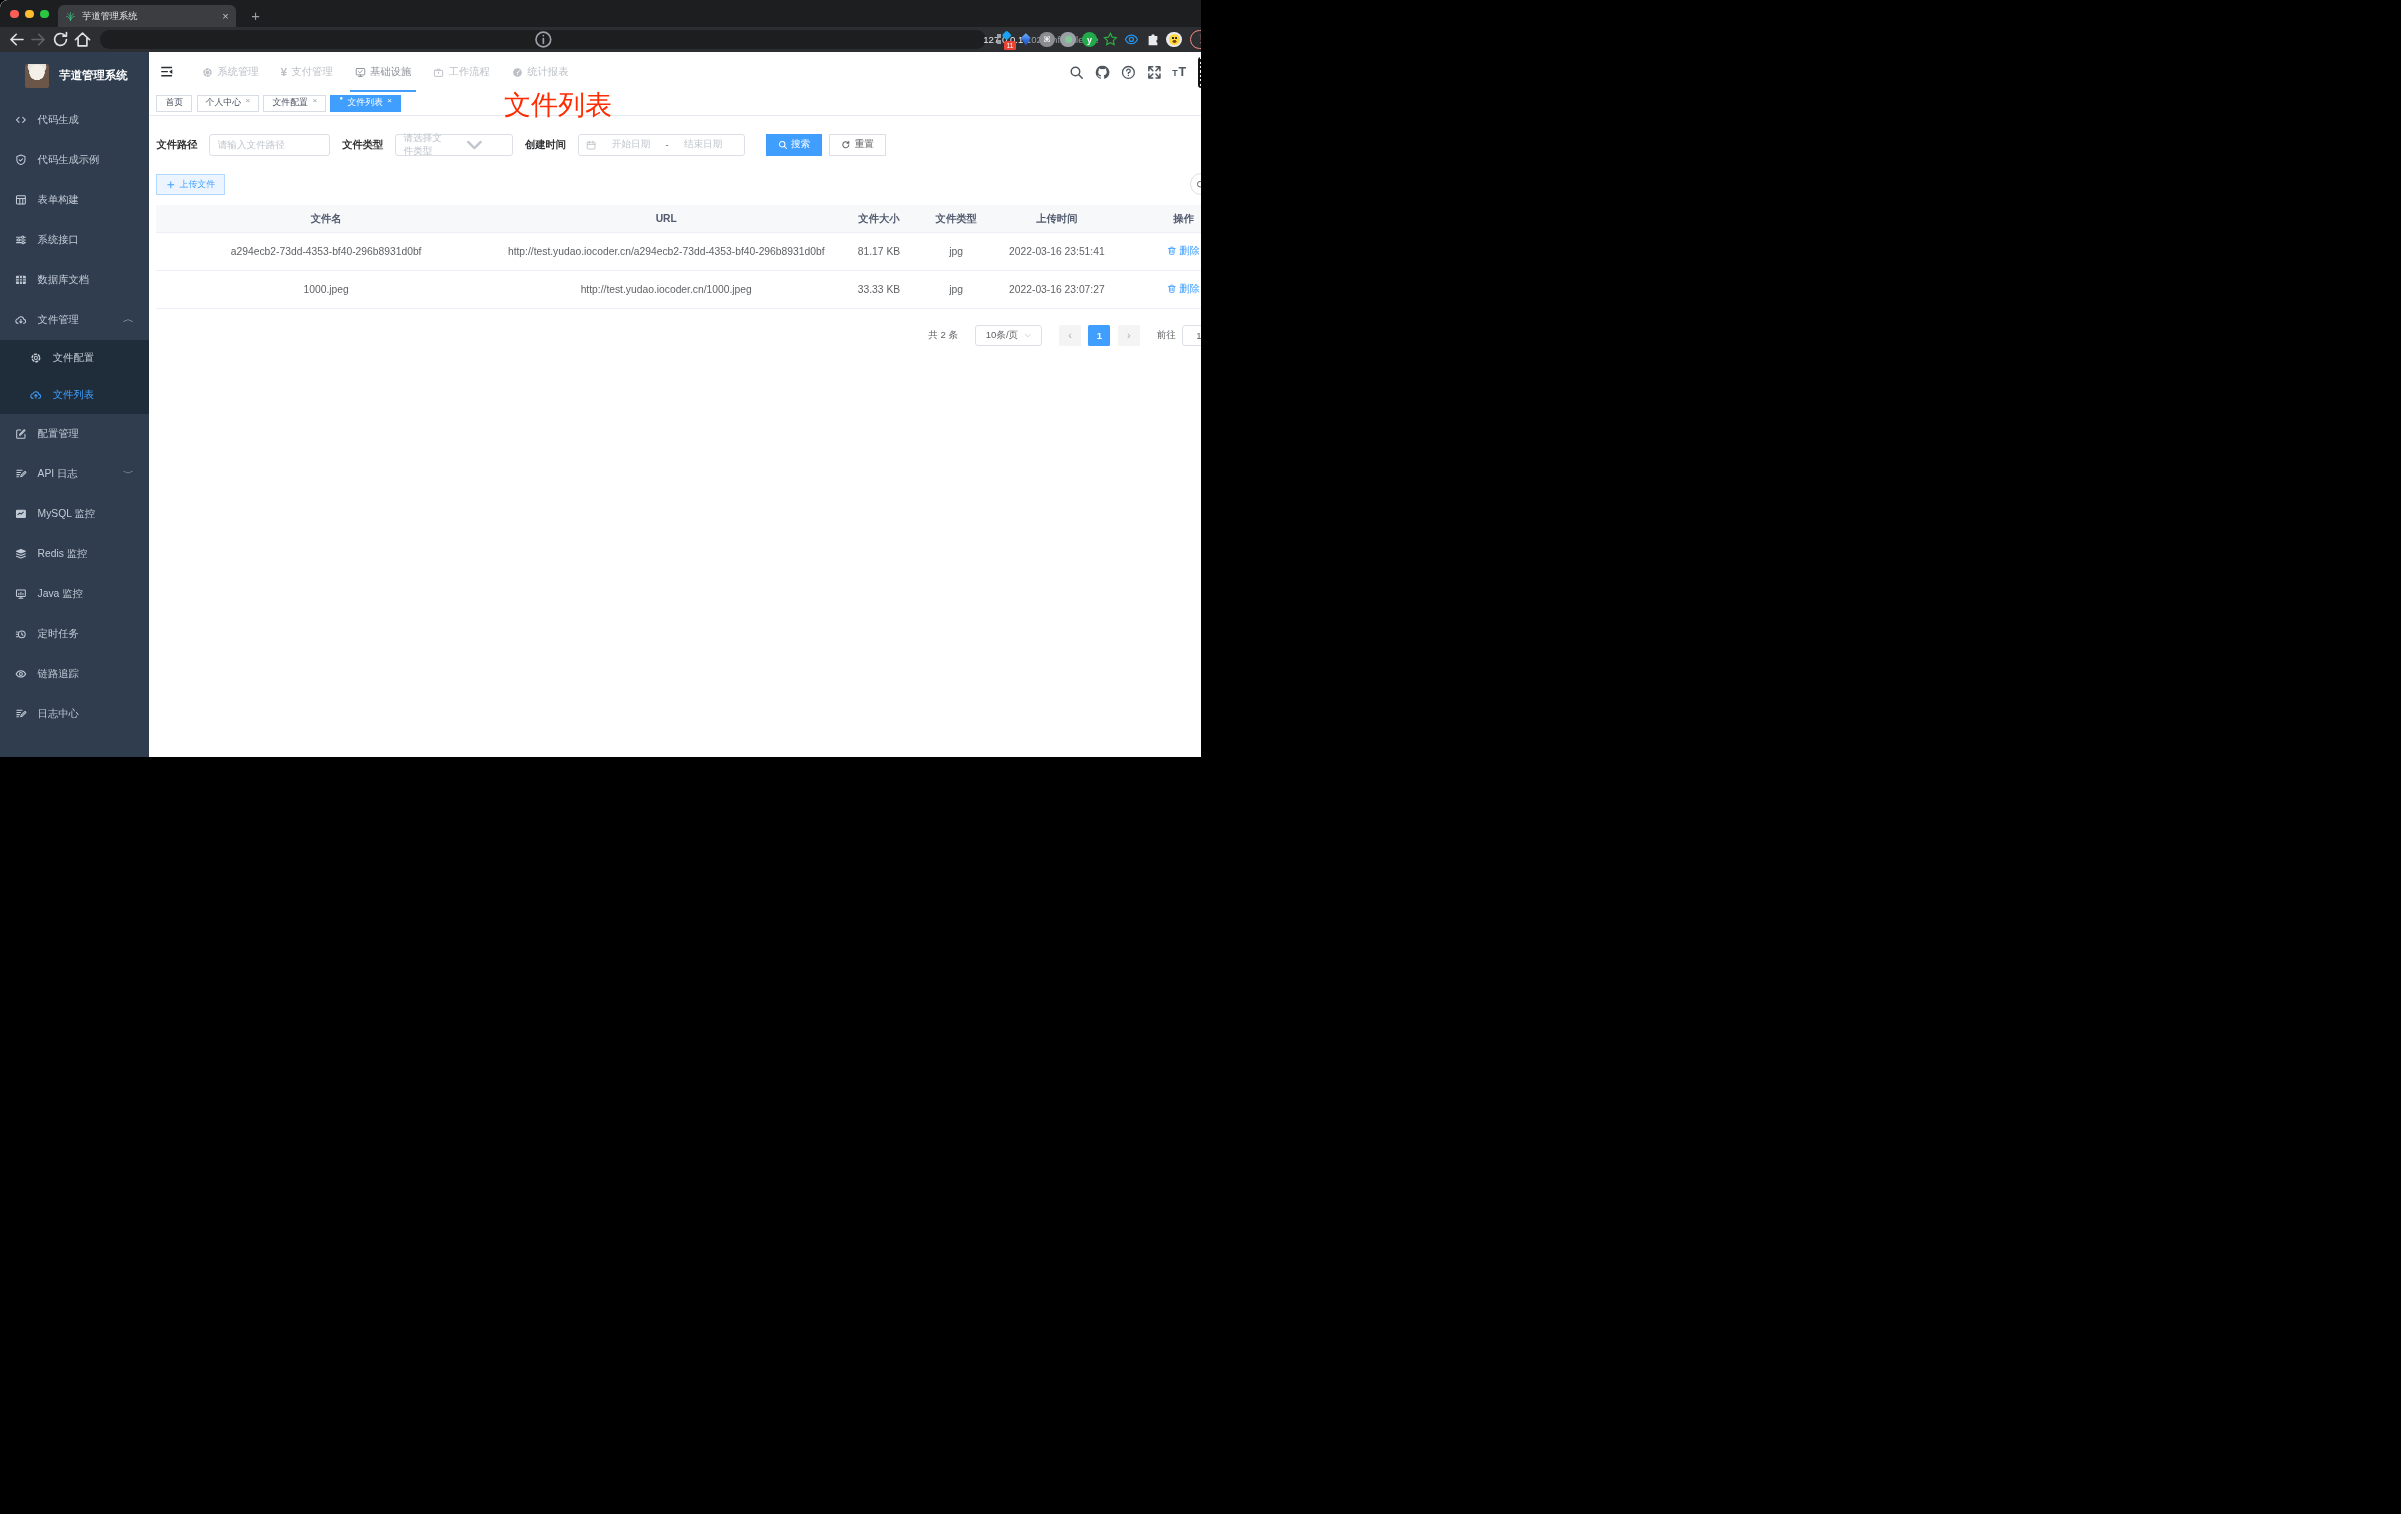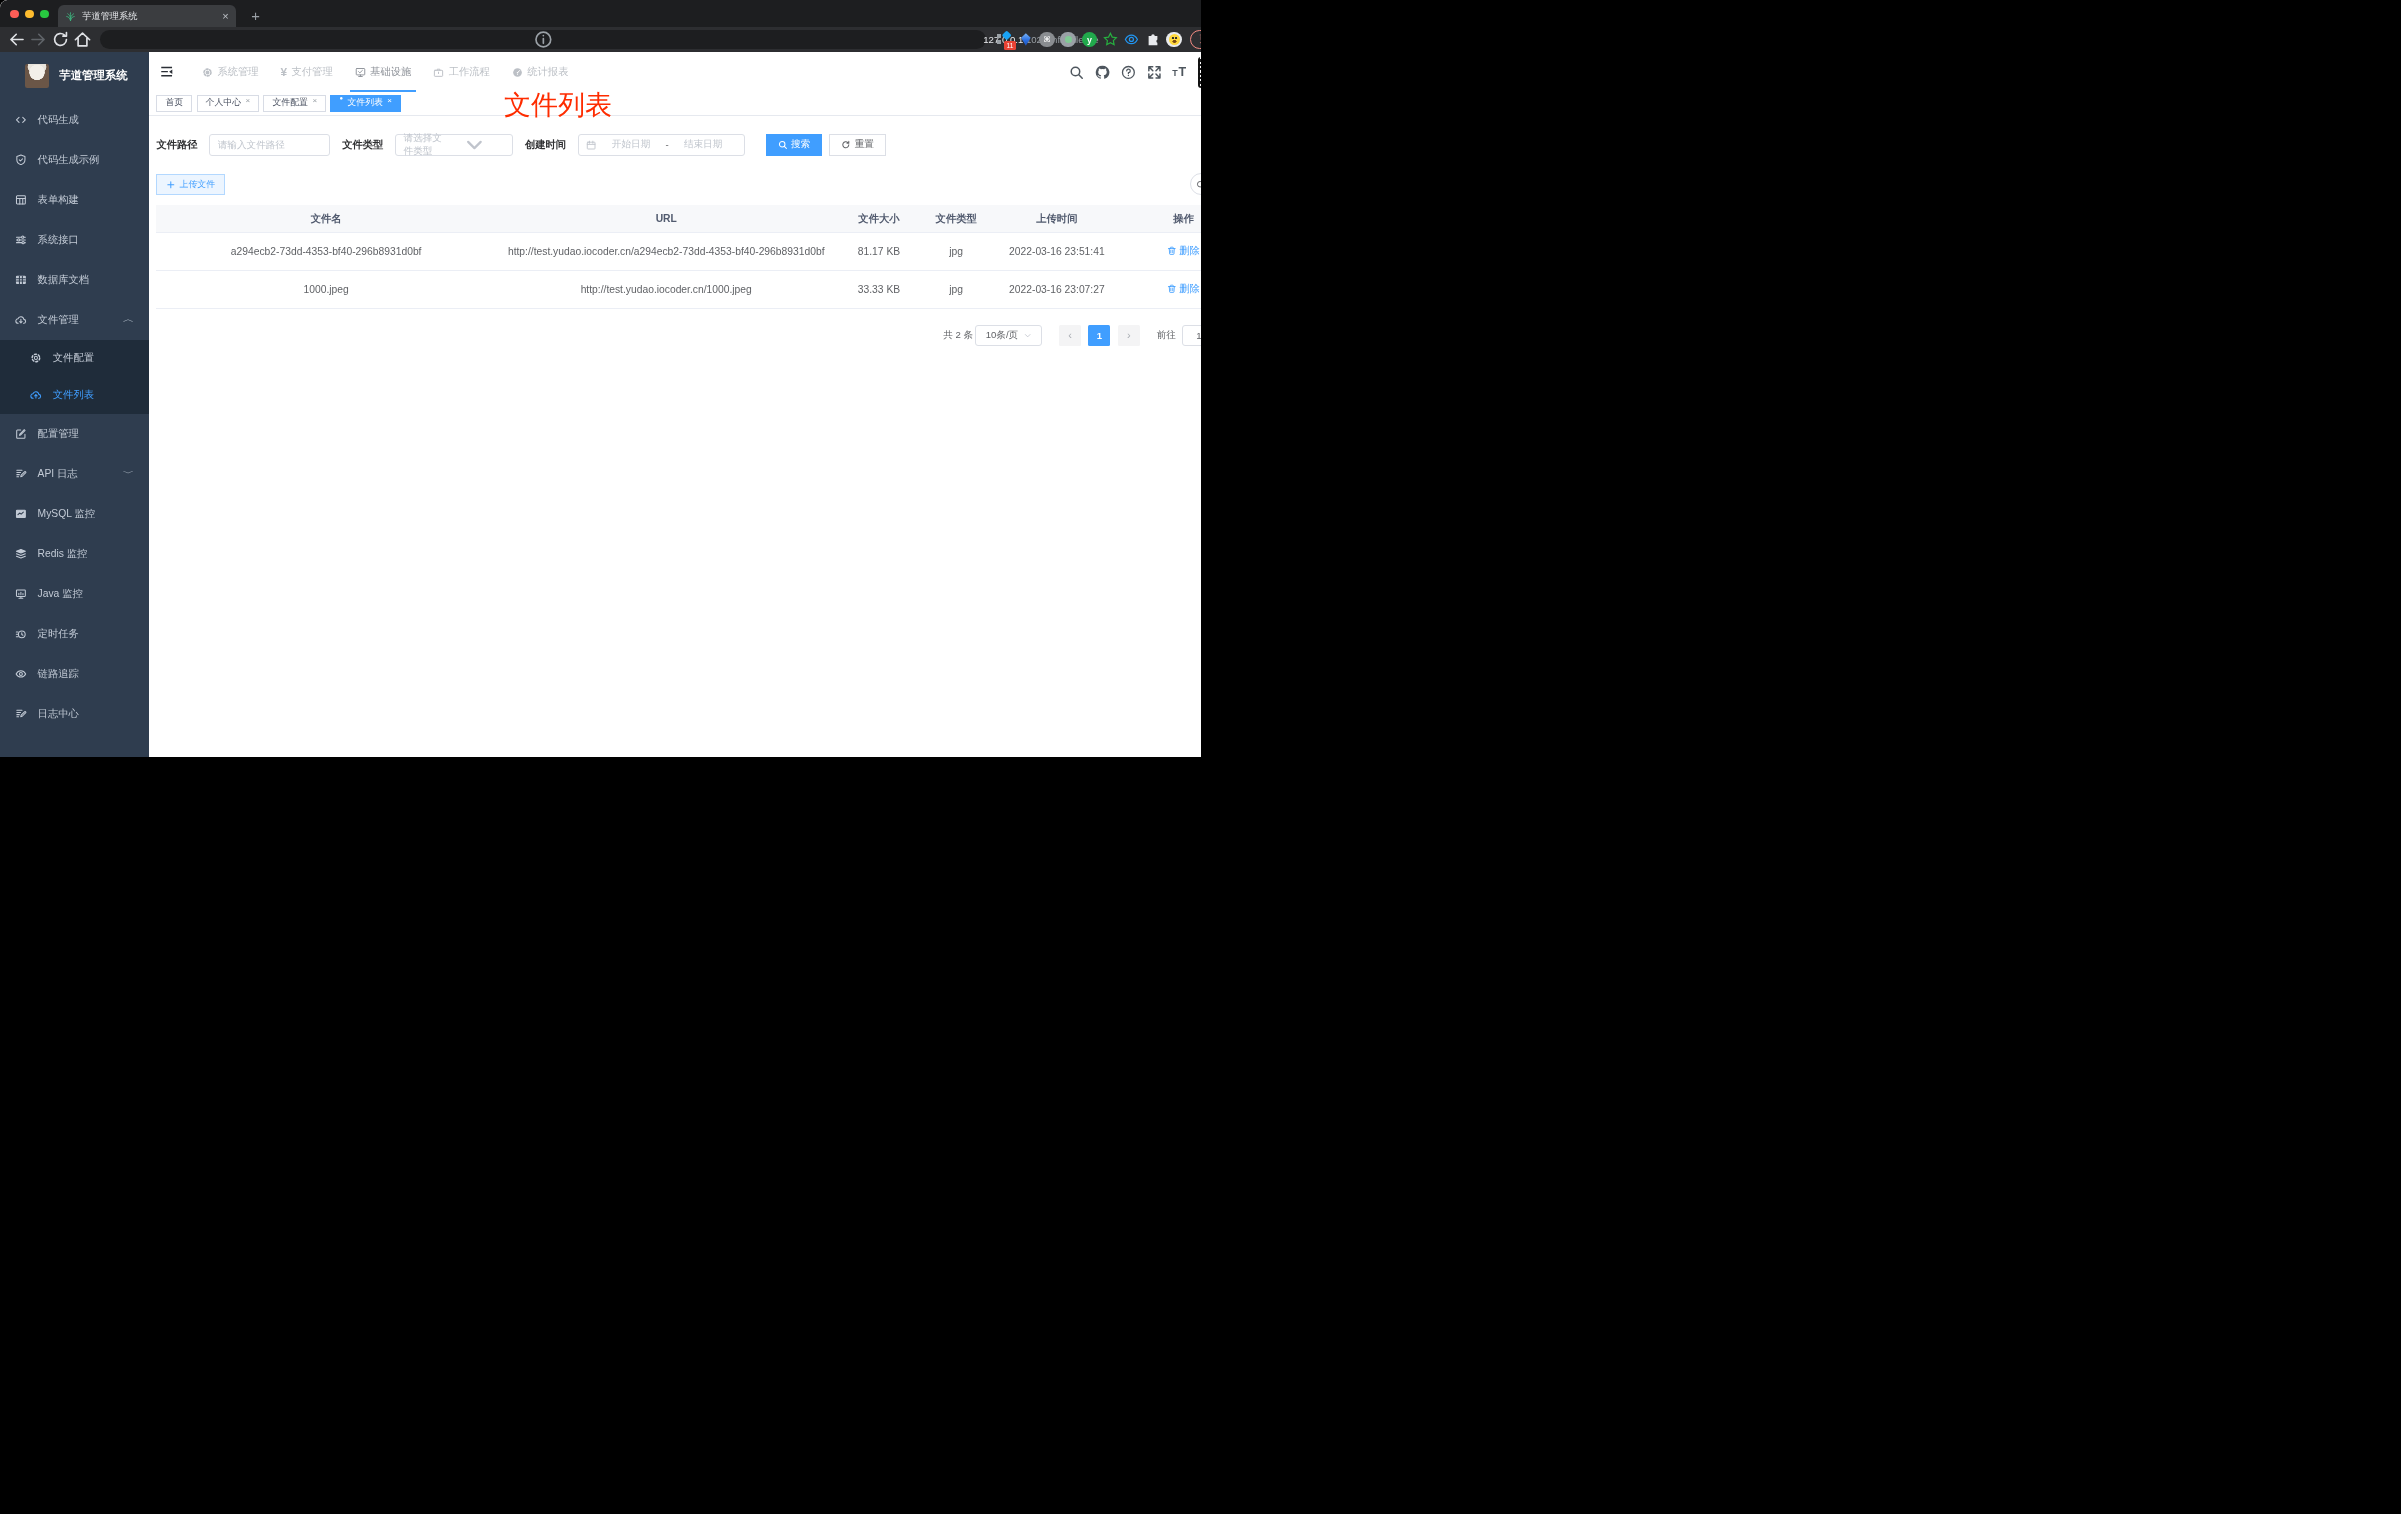--- a/index.html
+++ b/index.html
@@ -116,21 +116,21 @@
 .cbtn { width:22px; height:22px; border-radius:50%; border:0.7px solid #dcdfe6; background:#fff; color:#606266; display:flex; align-items:center; justify-content:center; }
 .cbtn svg { width:9.6px; height:9.6px; }
 
 table.grid { width:100%; border-collapse:collapse; margin-top:9.6px; table-layout:fixed; }
 .grid th { background:#f7f8fa; color:#515a6e; font-size:10.3px; font-weight:700; padding:6.6px 0; border-bottom:0.7px solid #ebeef5; text-align:center; }
 .grid td { color:#606266; font-size:10.3px; text-align:center; padding:9.6px 4.4px; border-bottom:0.7px solid #ebeef5; line-height:16px; word-break:break-all; }
 .del { color:#409eff; display:inline-flex; align-items:center; gap:2.2px; cursor:pointer; }
 .del svg { width:9.6px; height:9.6px; }
 
 .pager { display:flex; align-items:center; justify-content:flex-end; margin-top:16px; margin-right:13.3px; gap:0; font-size:9.6px; color:#606266; }
-.pg-total { margin-right:2px; }
+.pg-total { margin-right:17px; }
 .pg-size { width:67px; height:20.7px; border:0.7px solid #dcdfe6; border-radius:3px; display:flex; align-items:center; justify-content:center; gap:5.9px; color:#606266; margin-right:13.3px; }
 .pg-size .sel-car { width:7.4px; height:7.4px; }
 .pg-btn { min-width:22px; height:20.7px; background:#f4f4f5; color:#a9adb3; border-radius:1.5px; display:flex; align-items:center; justify-content:center; font-size:11px; margin:0 3.7px; }
 .pg-num { min-width:22px; height:20.7px; background:#409eff; color:#fff; border-radius:1.5px; display:flex; align-items:center; justify-content:center; font-size:9.6px; font-weight:700; margin:0 3.7px; }
 .pg-goto { display:flex; align-items:center; gap:5.9px; margin-left:13.3px; }
 .pg-goto input { width:34px; height:20.7px; border:0.7px solid #dcdfe6; border-radius:3px; text-align:center; font-size:9.6px; color:#606266; outline:none; font-family:inherit; }
 </style>
 </head>
 <body>
 

